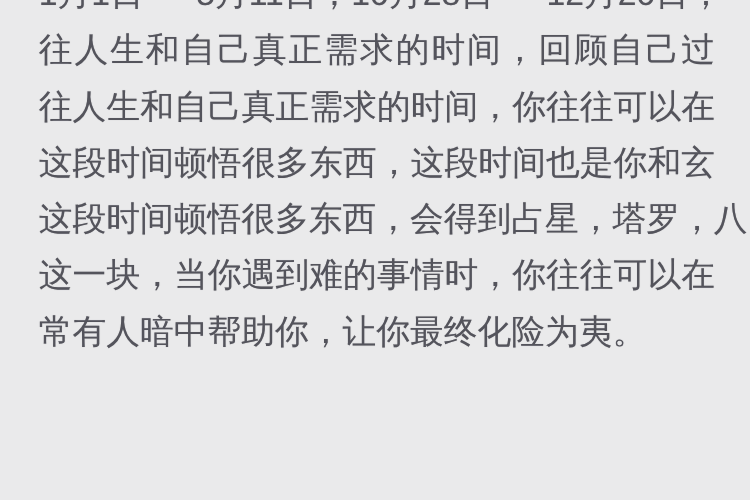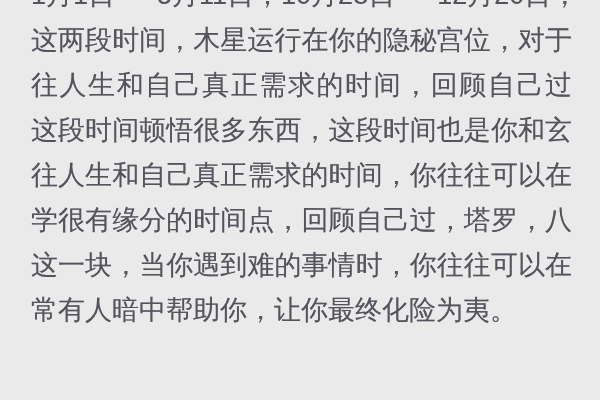--- a/index.html
+++ b/index.html
@@ -48,22 +48,21 @@
     text-align-last: left;
   }
 </style>
 </head>
 <body>
 
 <div class="canvas">
   <div class="text-block">
     <div class="line dates">1月1日 — 5月11日；10月28日 — 12月20日；</div>
     <div>
-        <div class="line">这两段时间，木星运行在你的隐秘宫位，对于</div>
         <div class="line">往人生和自己真正需求的时间，回顾自己过</div>
+        <div class="line">往人生和自己真正需求的时间，你往往可以在</div>
         <div class="line">这段时间顿悟很多东西，这段时间也是你和玄</div>
-        <div class="line">往人生和自己真正需求的时间，你往往可以在</div>
-        <div class="line">学很有缘分的时间点，回顾自己过，塔罗，八</div>
+        <div class="line">这段时间顿悟很多东西，会得到占星，塔罗，八</div>
         <div class="line">这一块，当你遇到难的事情时，你往往可以在</div>
         <div class="line last">常有人暗中帮助你，让你最终化险为夷。</div>
       </div>
   </div>
 </div>
 
 </body></html>

